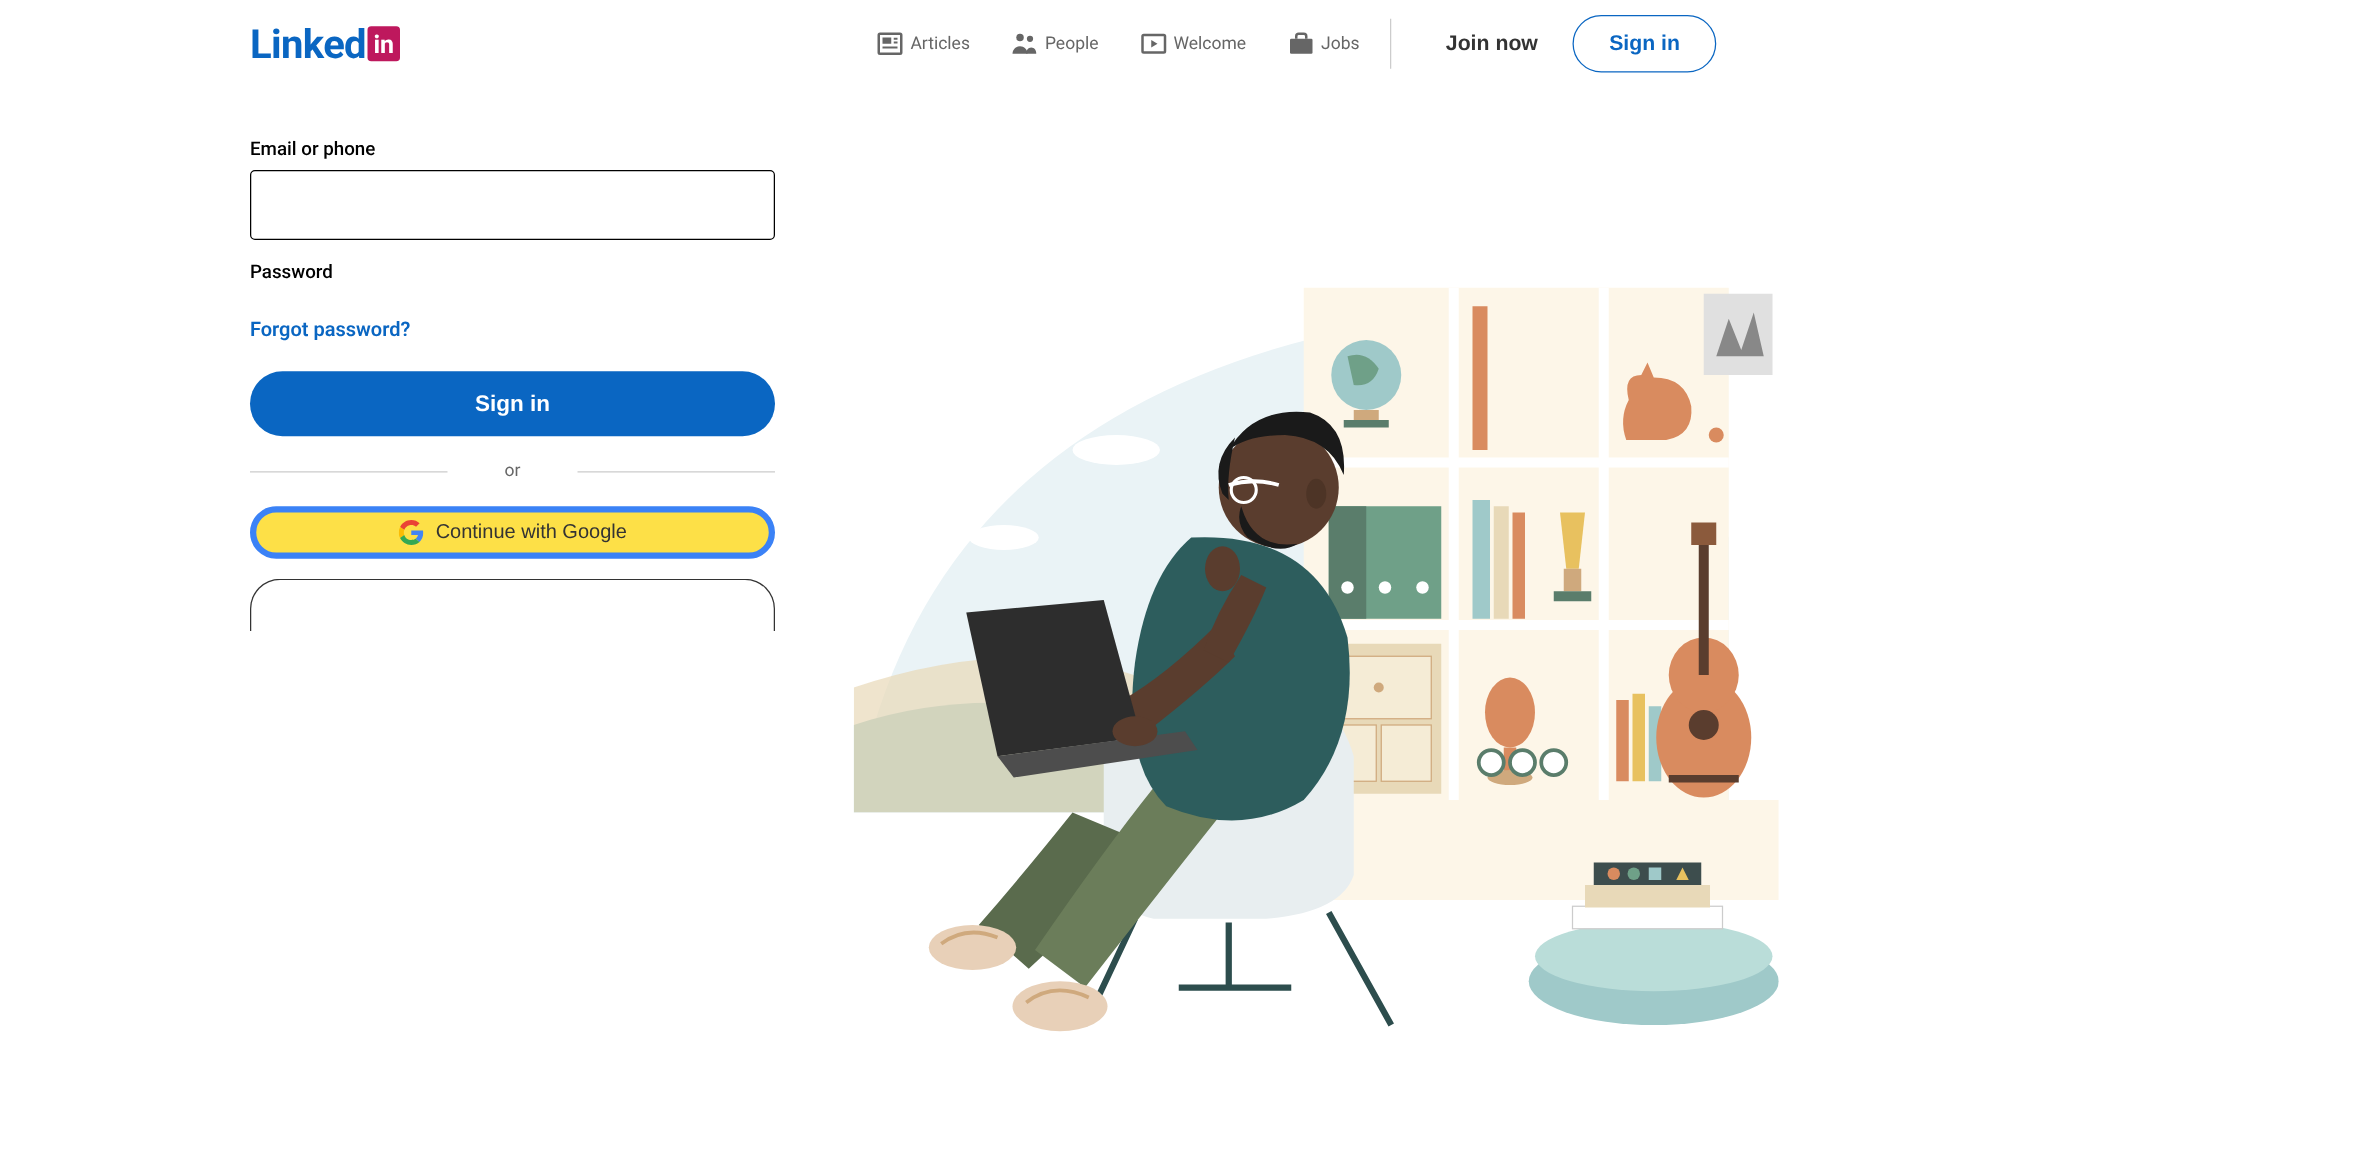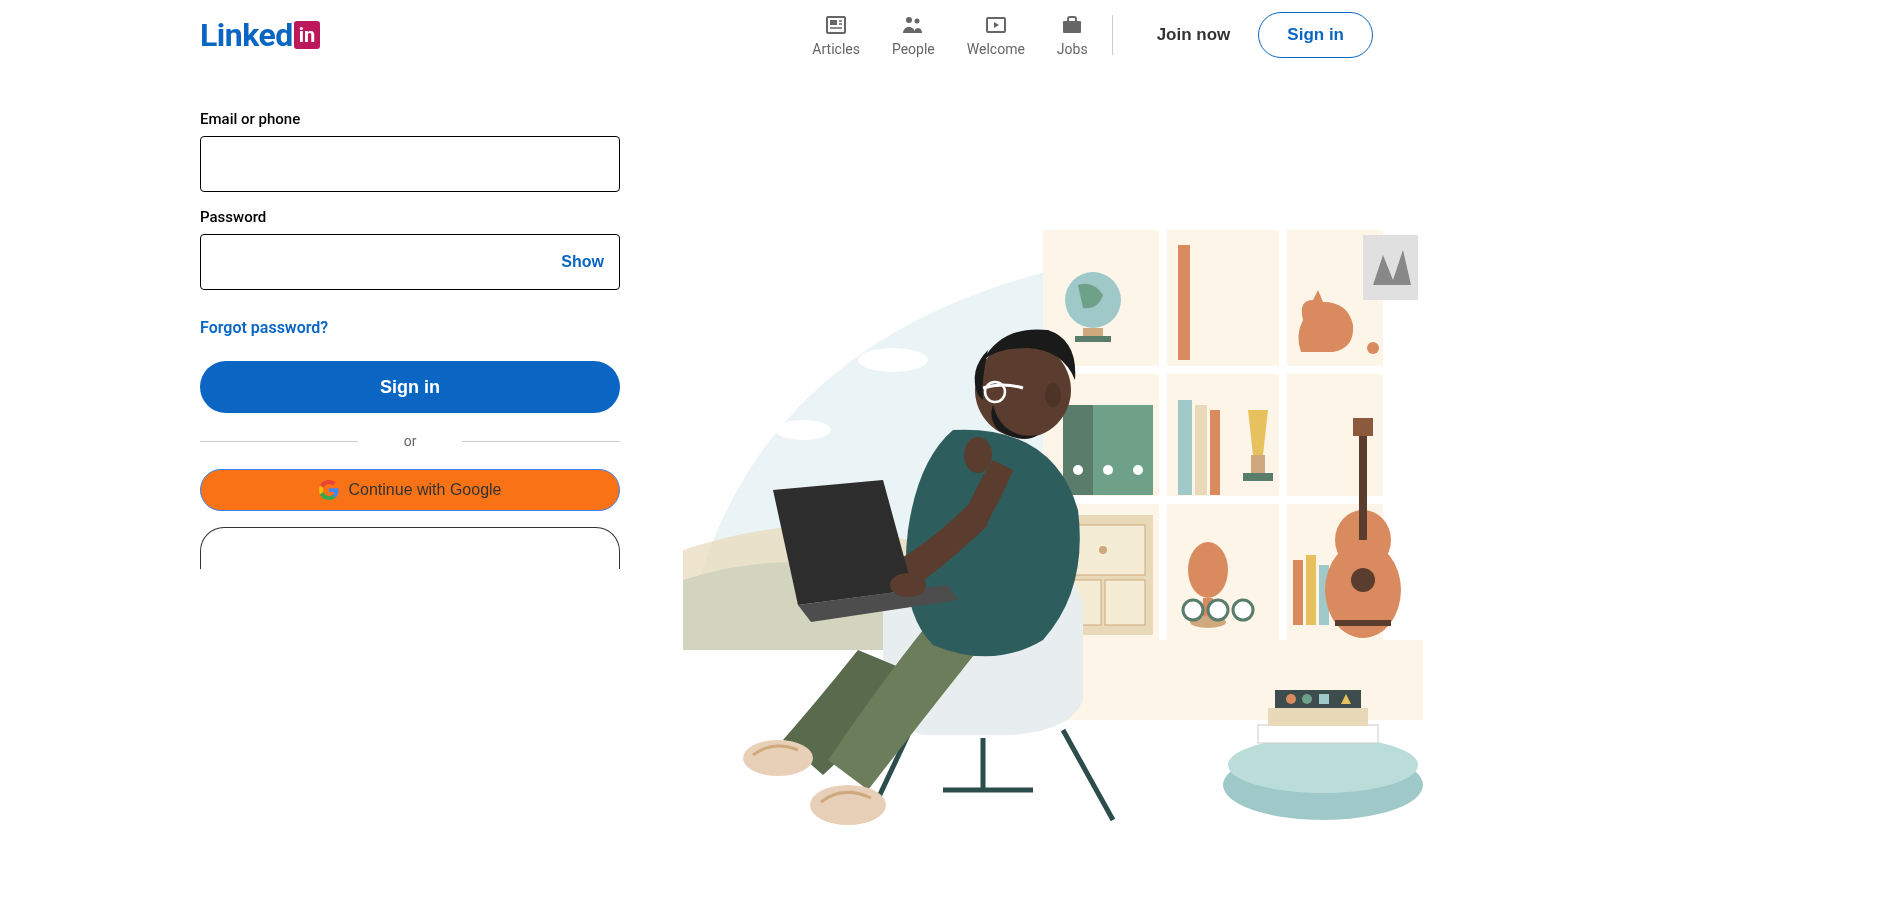--- a/index.html
+++ b/index.html
@@ -7,21 +7,21 @@
 .page { width: 1573px; height: 920px; position: relative; }
 
 
 .header { display: flex; align-items: center; justify-content: space-between; padding: 12px 200px 12px 200px; }
 .logo { display: flex; align-items: center; }
 .logo-text { font-size: 32px; font-weight: 700; color: #0a66c2; letter-spacing: -0.5px; }
 .logo-box { background: #be185d; color: #fff; font-size: 20px; font-weight: 700; padding: 2px 5px; border-radius: 3px; margin-left: 1px; display: inline-flex; align-items: center; justify-content: center; height: 28px; }
 
 .header-right { display: flex; align-items: center; gap: 0; }
 .nav-items { display: flex; gap: 32px; align-items: center; }
-.nav-item { display: flex; flex-direction: column; align-items: center; gap: 4px; color: #666; font-size: 14px; cursor: pointer; text-decoration: none; }
+.nav-item { display: flex; flex-direction: row; align-items: center; gap: 4px; color: #666; font-size: 14px; cursor: pointer; text-decoration: none; }
 .nav-icon { width: 24px; height: 24px; color: #666; }
 .nav-divider { width: 1px; height: 40px; background: #ccc; margin: 0 24px; }
 .join-btn { font-size: 17px; font-weight: 600; color: #333; padding: 12px 20px; border: none; background: none; cursor: pointer; border-radius: 24px; }
 .signin-btn { font-size: 17px; font-weight: 600; color: #0a66c2; padding: 12px 28px; border: 1px solid #0a66c2; background: #fff; cursor: pointer; border-radius: 28px; margin-left: 8px; }
 
 
 .main { display: flex; padding: 40px 0 0 200px; position: relative; }
 .left { width: 620px; }
 .hero-title { font-size: 56px; font-weight: 300; color: #8f5849; line-height: 1.25; margin-bottom: 40px; }
 
@@ -32,21 +32,21 @@
 .show-btn { position: absolute; right: 16px; top: 50%; transform: translateY(-50%); font-size: 16px; color: #0a66c2; background: none; border: none; font-weight: 600; cursor: pointer; }
 
 .forgot { display: inline-block; font-size: 16px; font-weight: 600; color: #0a66c2; margin: 12px 0 24px; cursor: pointer; text-decoration: none; }
 
 .primary-btn { width: 420px; height: 52px; background: #0a66c2; color: #fff; border: none; border-radius: 28px; font-size: 18px; font-weight: 600; cursor: pointer; }
 
 .or-divider { display: flex; align-items: center; width: 420px; margin: 20px 0; gap: 32px; }
 .or-line { flex: 1; height: 1px; background: #ccc; }
 .or-text { padding: 0 14px; font-size: 14px; color: #666; }
 
-.google-btn { width: 420px; height: 42px; border: 1px solid #3b82f6; background: #f97316; border-radius: 24px; font-size: 16px; color: #333; display: flex; align-items: center; justify-content: center; gap: 10px; cursor: pointer; }
+.google-btn { width: 420px; height: 42px; border: 5px solid #3b82f6; background: #fde047; border-radius: 24px; font-size: 16px; color: #333; display: flex; align-items: center; justify-content: center; gap: 10px; cursor: pointer; }
 .google-icon { width: 20px; height: 20px; }
 
 .second-btn-shell { width: 420px; height: 42px; border: 1px solid #333; border-top-left-radius: 24px; border-top-right-radius: 24px; margin-top: 16px; border-bottom: none; }
 
 
 .illus { position: absolute; right: 150px; top: 160px; width: 740px; height: 620px; }
 </style>
 </head>
 <body>
 <div class="page">
@@ -101,24 +101,20 @@
 <main class="main">
   <div class="left">
 
     <div class="form-group">
       <label class="form-label">Email or phone</label>
       <input class="text-input" type="text" value="" style="">
     </div>
 
     <div class="form-group">
       <label class="form-label">Password</label>
-      <div class="password-wrap">
-        <input class="text-input" type="password" value="" style="">
-        <button class="show-btn">Show</button>
-      </div>
     </div>
 
     <a class="forgot">Forgot password?</a>
 
     <div><button class="primary-btn">Sign in</button></div>
 
     <div class="or-divider">
       <div class="or-line"></div>
       <span class="or-text">or</span>
       <div class="or-line"></div>

